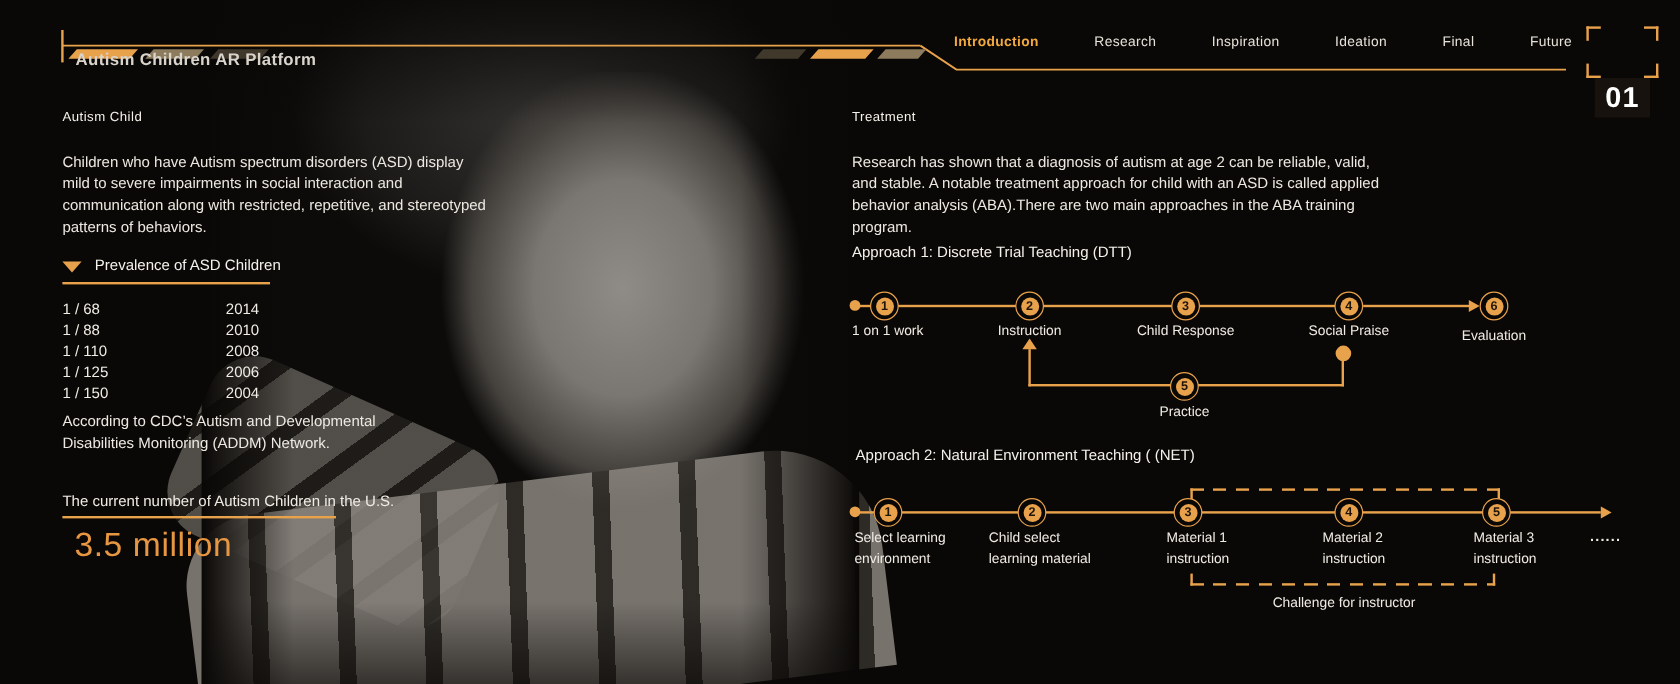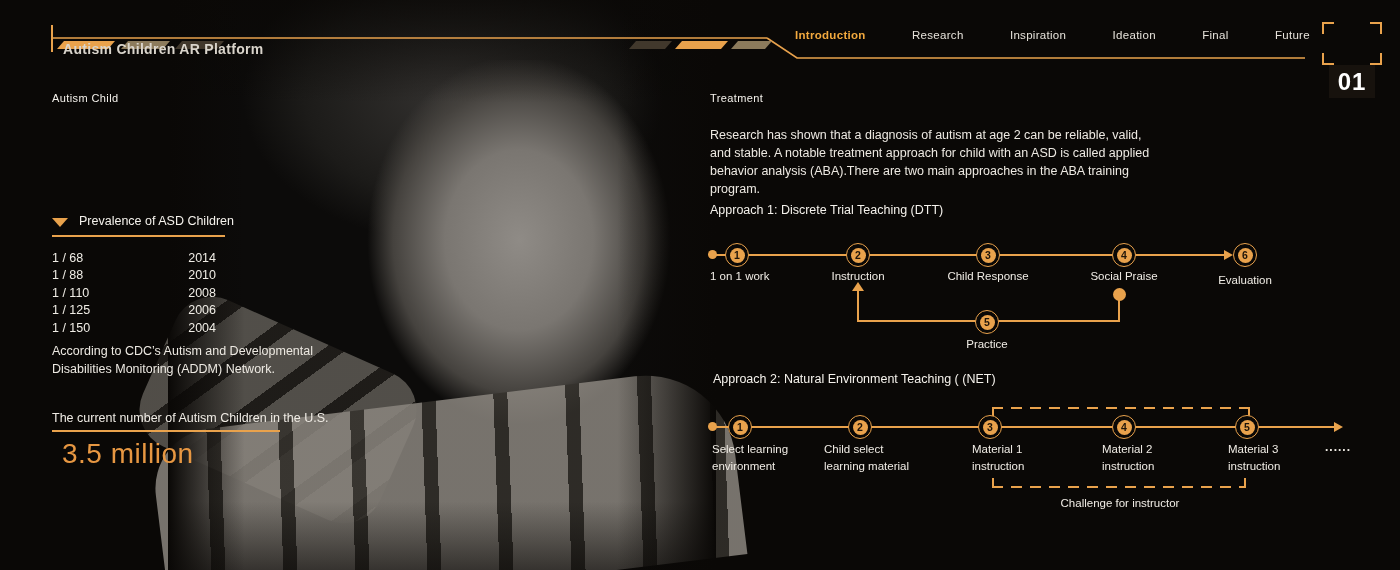--- a/index.html
+++ b/index.html
@@ -114,20 +114,21 @@
 
   <div class="pageno-wrap">
     <span class="corner tl"></span>
     <span class="corner tr"></span>
     <span class="corner bl"></span>
     <span class="corner br"></span>
     <div class="pageno">01</div>
   </div>
 
   <div class="sec-heading" style="left:52px;top:92px;">Autism Child</div>
+  <div class="body-text" style="left:52px;top:126px;width:354px;">Children who have Autism spectrum disorders (ASD) display mild to severe impairments in social interaction and communication along with restricted, repetitive, and stereotyped patterns of behaviors.</div>
 
   <div class="tri-down"></div>
   <div class="sub-title prev-title">Prevalence of ASD Children</div>
   <div class="rule prev-rule"></div>
 
   <div class="prev-table">
     <div class="prev-row">
       <span>1 / 68</span>
       <span>2014</span>
     </div>

